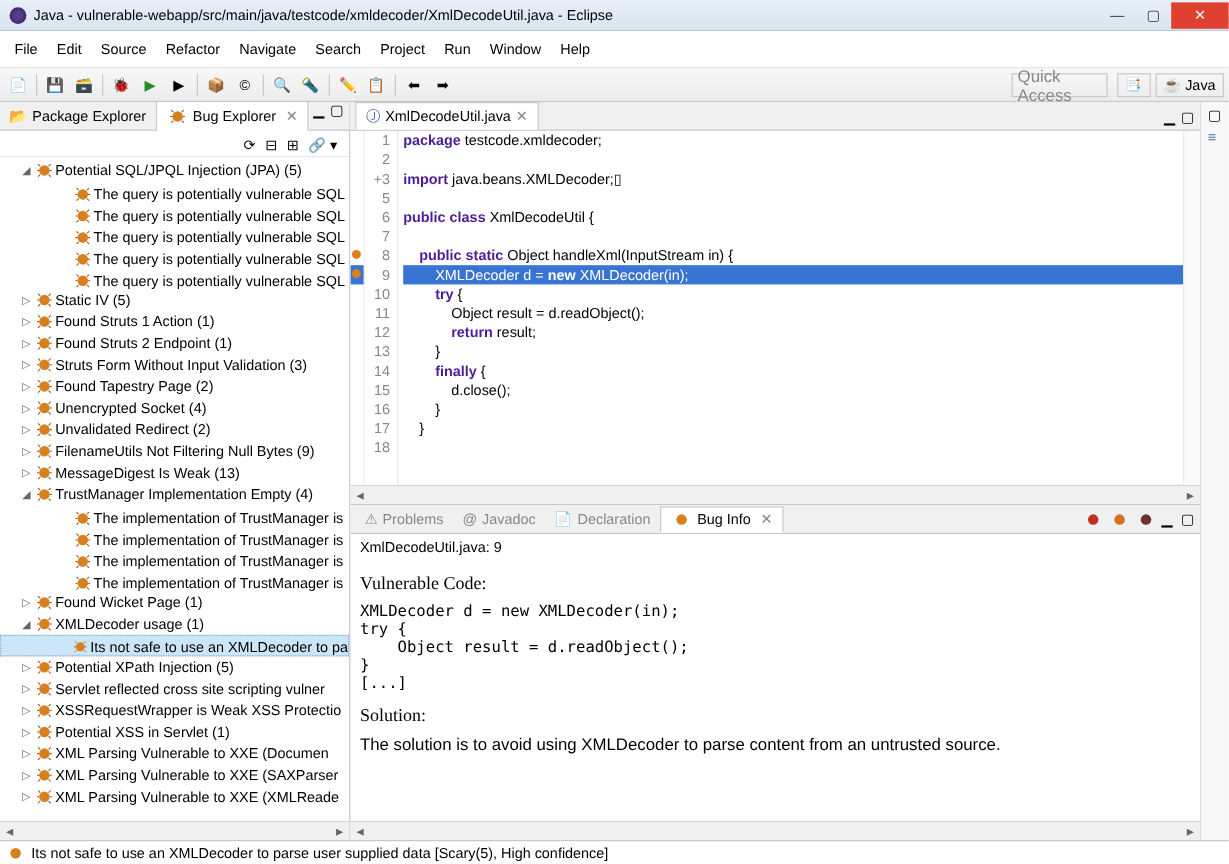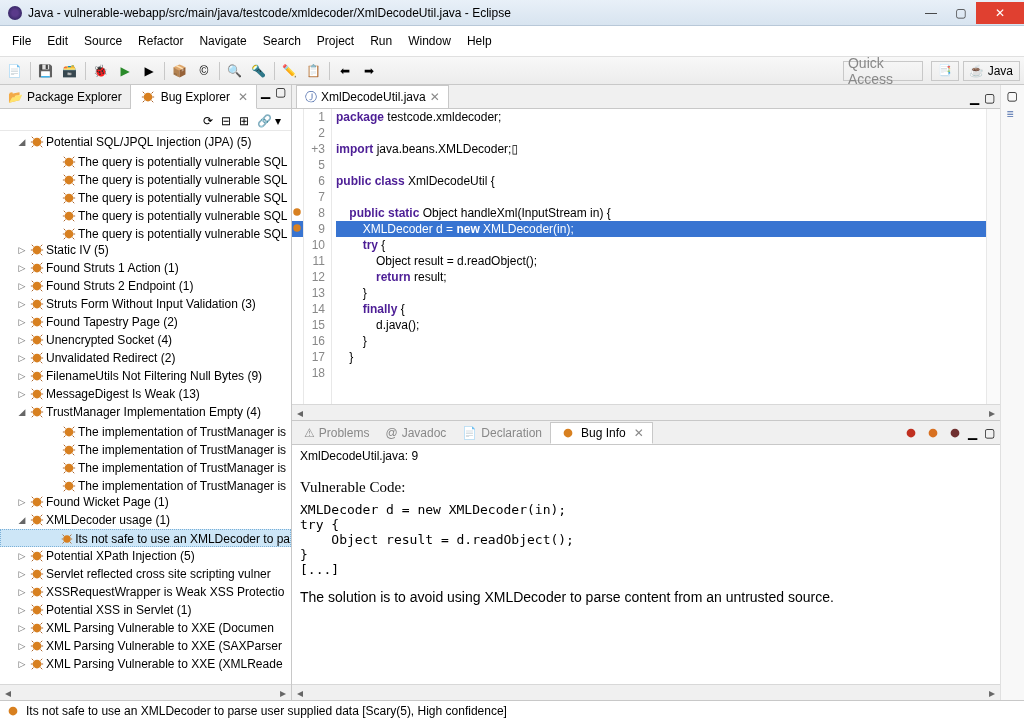--- a/index.html
+++ b/index.html
@@ -462,21 +462,21 @@
             <div class="code-line"></div>
             <div class="code-line"><span class="kw">public class</span> XmlDecodeUtil {</div>
             <div class="code-line"></div>
             <div class="code-line">    <span class="kw">public static</span> Object handleXml(InputStream in) {</div>
             <div class="code-line highlight">        XMLDecoder d = <span class="kw">new</span> XMLDecoder(in);</div>
             <div class="code-line">        <span class="kw">try</span> {</div>
             <div class="code-line">            Object result = d.readObject();</div>
             <div class="code-line">            <span class="kw">return</span> result;</div>
             <div class="code-line">        }</div>
             <div class="code-line">        <span class="kw">finally</span> {</div>
-            <div class="code-line">            d.java();</div>
+            <div class="code-line">            d.close();</div>
             <div class="code-line">        }</div>
             <div class="code-line">    }</div>
             <div class="code-line"></div>
           </div>
         <div class="overview-ruler"></div>
       </div>
       <div class="hscroll">
         <div class="arrow">◂</div>
           <div style="flex:1"></div>
           <div class="arrow">▸</div>
@@ -520,20 +520,21 @@
       </div>
       <div class="buginfo-body">
         <div class="buginfo-meta">XmlDecodeUtil.java: 9</div>
         <div class="buginfo-content">
           <h3>Vulnerable Code:</h3>
           <pre>XMLDecoder d = new XMLDecoder(in);
 try {
     Object result = d.readObject();
 }
 [...]</pre>
+          <h3>Solution:</h3>
           <p>The solution is to avoid using XMLDecoder to parse content from an untrusted source.</p>
         </div>
       </div>
       <div class="hscroll">
         <div class="arrow">◂</div>
           <div style="flex:1"></div>
           <div class="arrow">▸</div>
       </div>
     </div>
   </div>

